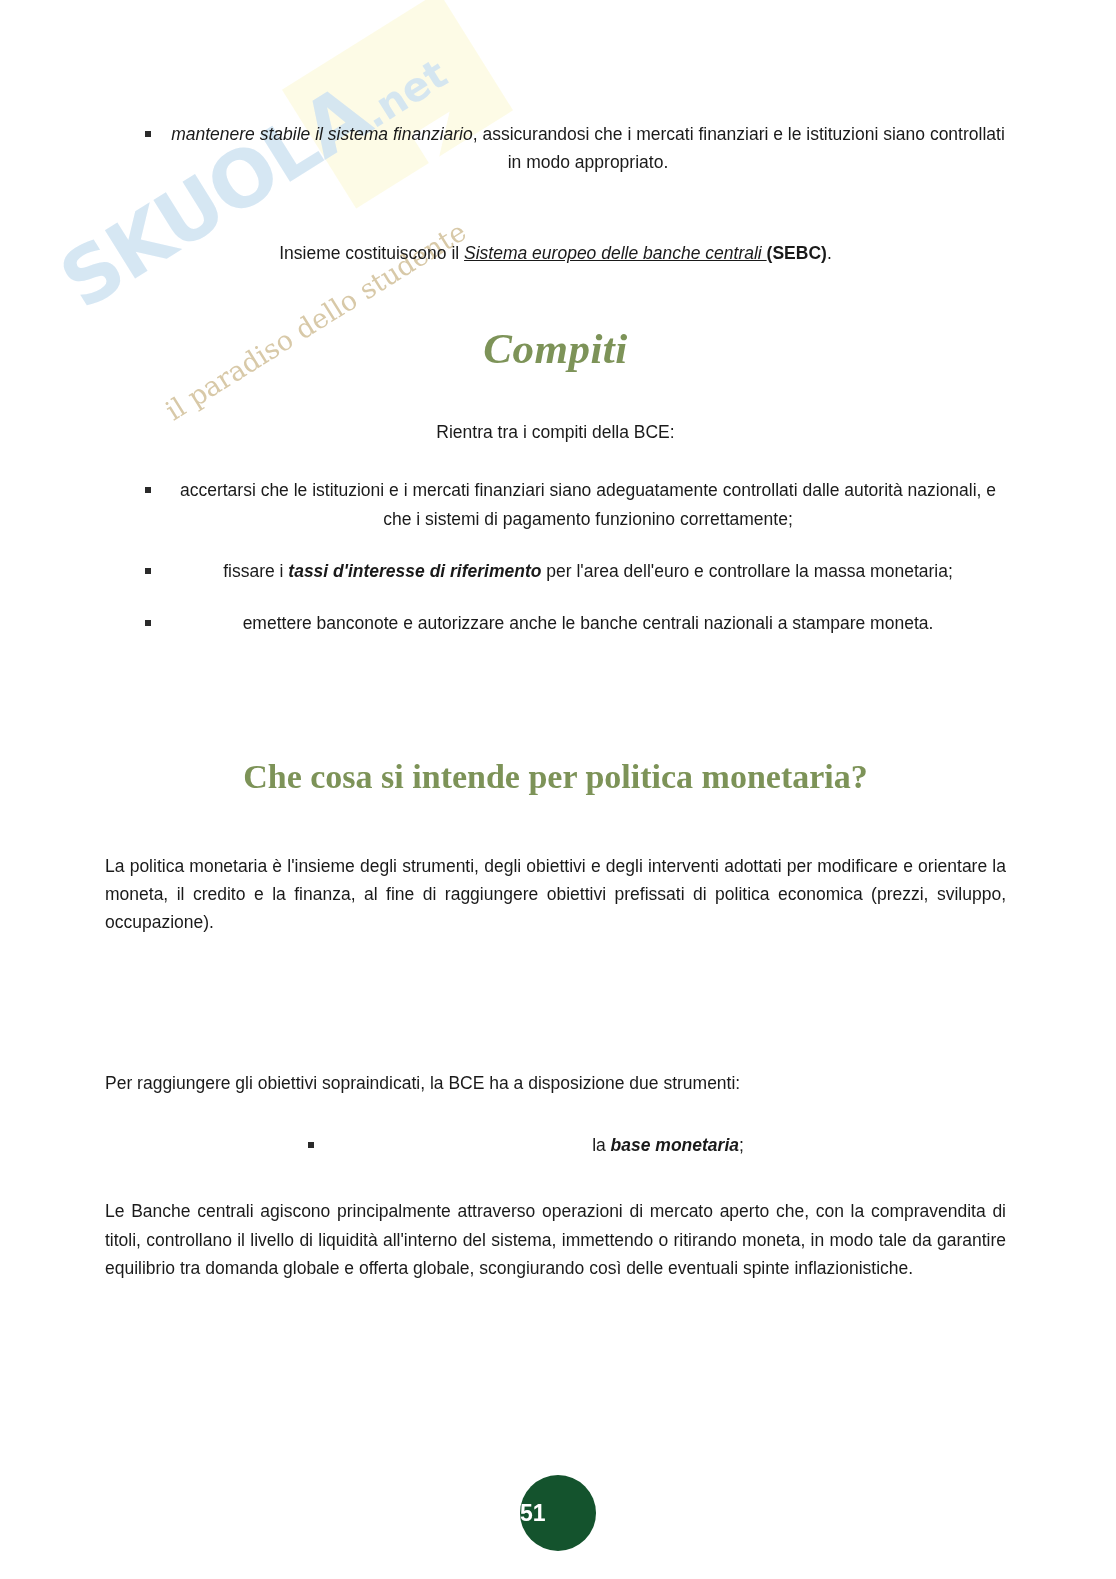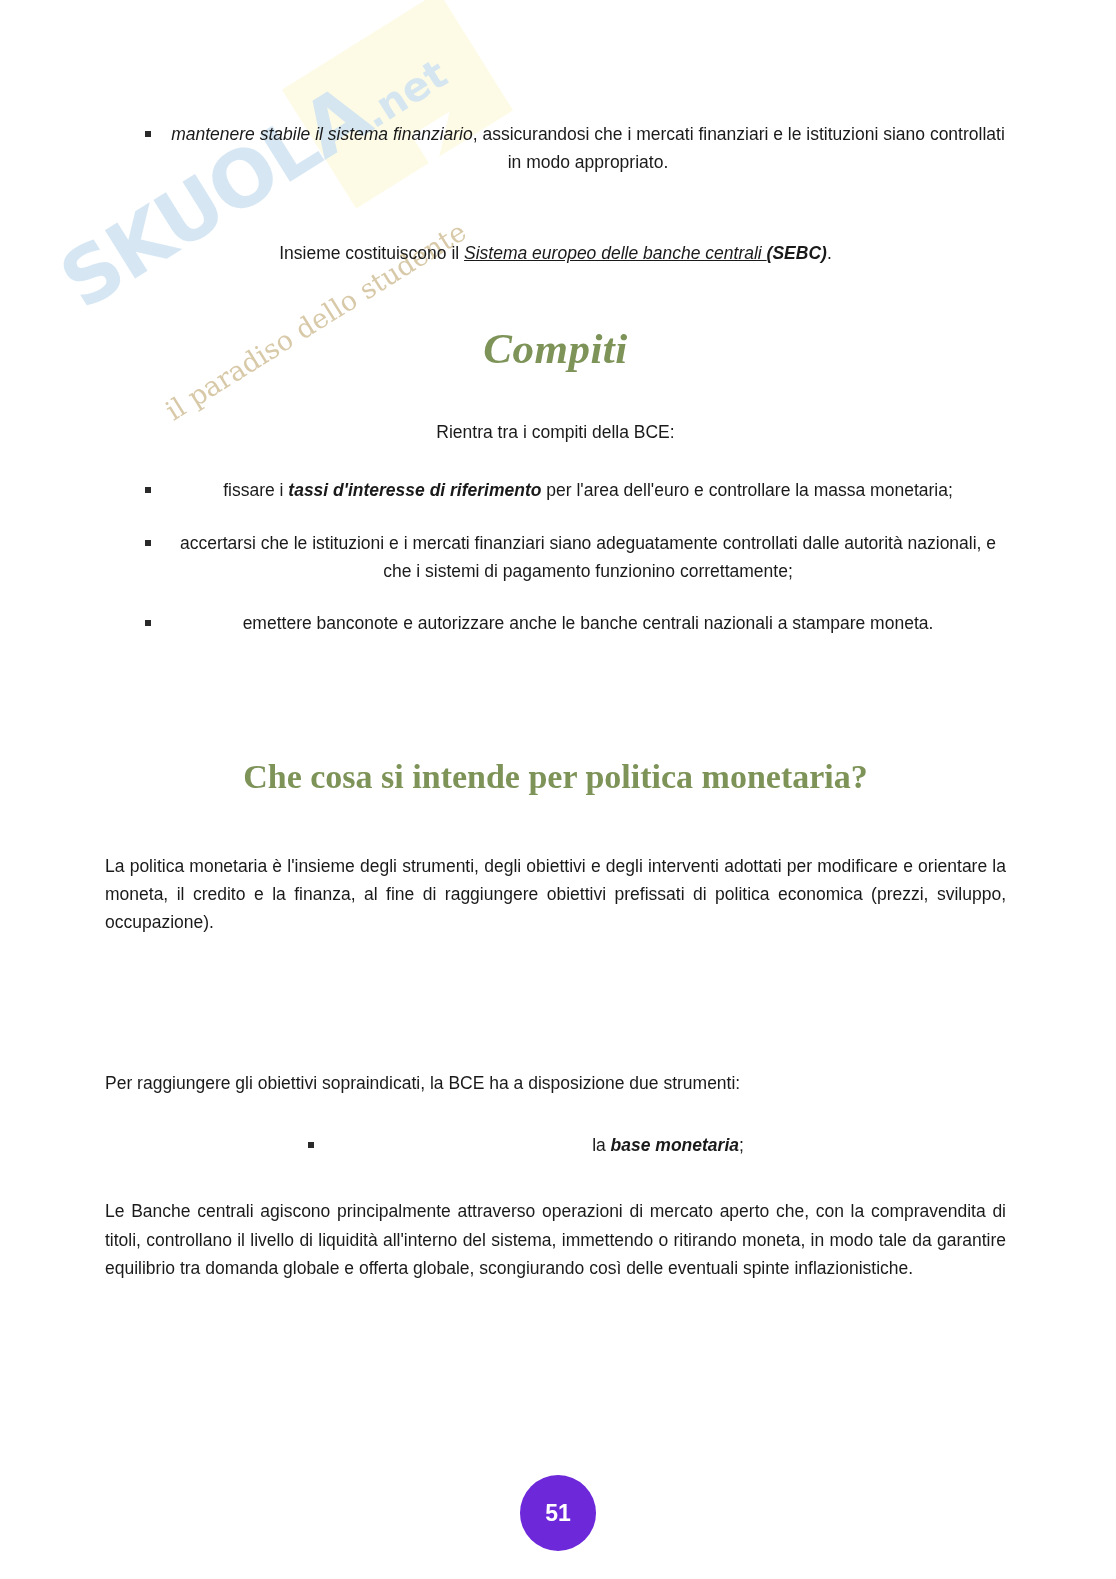--- a/index.html
+++ b/index.html
@@ -120,21 +120,21 @@
   }
   ul.bul.indent2 > li {
     padding-left: 225px;
     margin-bottom: 2px;
   }
   ul.bul.indent2 > li::before {
     left: 203px;
   }
   .it { font-style: italic; }
   .bi { font-style: italic; font-weight: bold; }
-  .b { font-weight: bold; font-style: italic; }
+  .b { font-weight: bold; }
   .u-it { font-style: italic; text-decoration: underline; }
 
   h1.compiti {
     text-align: center;
     font-family: "Liberation Serif", serif;
     font-style: italic;
     font-weight: bold;
     font-size: 43px;
     color: #7d9358;
     margin: 57px 0 45px 0;
@@ -169,26 +169,26 @@
     left: 0;
     bottom: 28px;
     width: 100%;
     text-align: center;
   }
   .pagecircle {
     display: inline-block;
     width: 76px;
     height: 76px;
     border-radius: 50%;
-    background: #6d28d9;
+    background: #14532d;
     color: #ffffff;
     font-weight: bold;
     font-size: 23px;
     line-height: 76px;
-    text-align: center;
+    text-align: left;
   }
 </style>
 </head>
 <body>
 
 <div class="page">
 
   <div class="watermark">
     <div class="wm-page"></div>
     <div class="wm-fold"></div>
@@ -212,24 +212,24 @@
     <p class="para">
       <span>Insieme costituiscono il </span><span class="u-it">Sistema europeo delle banche centrali </span><span class="b">(SEBC)</span>.
     </p>
 
     <h1 class="compiti">Compiti</h1>
 
     <p class="para">Rientra tra i compiti della BCE:</p>
 
     <ul class="bul">
       <li>
+        <span>accertarsi che le istituzioni e i mercati finanziari siano adeguatamente controllati dalle autorità nazionali, e che i sistemi di pagamento funzionino correttamente;</span>
+      </li>
+      <li>
         <span>fissare i </span><span class="bi">tassi d'interesse di riferimento</span><span> per l'area dell'euro e controllare la massa monetaria;</span>
-      </li>
-      <li>
-        <span>accertarsi che le istituzioni e i mercati finanziari siano adeguatamente controllati dalle autorità nazionali, e che i sistemi di pagamento funzionino correttamente;</span>
       </li>
       <li>
         <span>emettere banconote e autorizzare anche le banche centrali nazionali a stampare moneta.</span>
       </li>
     </ul>
 
     <div class="gap-c"></div>
 
     <h2 class="sec">Che cosa si intende per politica monetaria?</h2>
 

